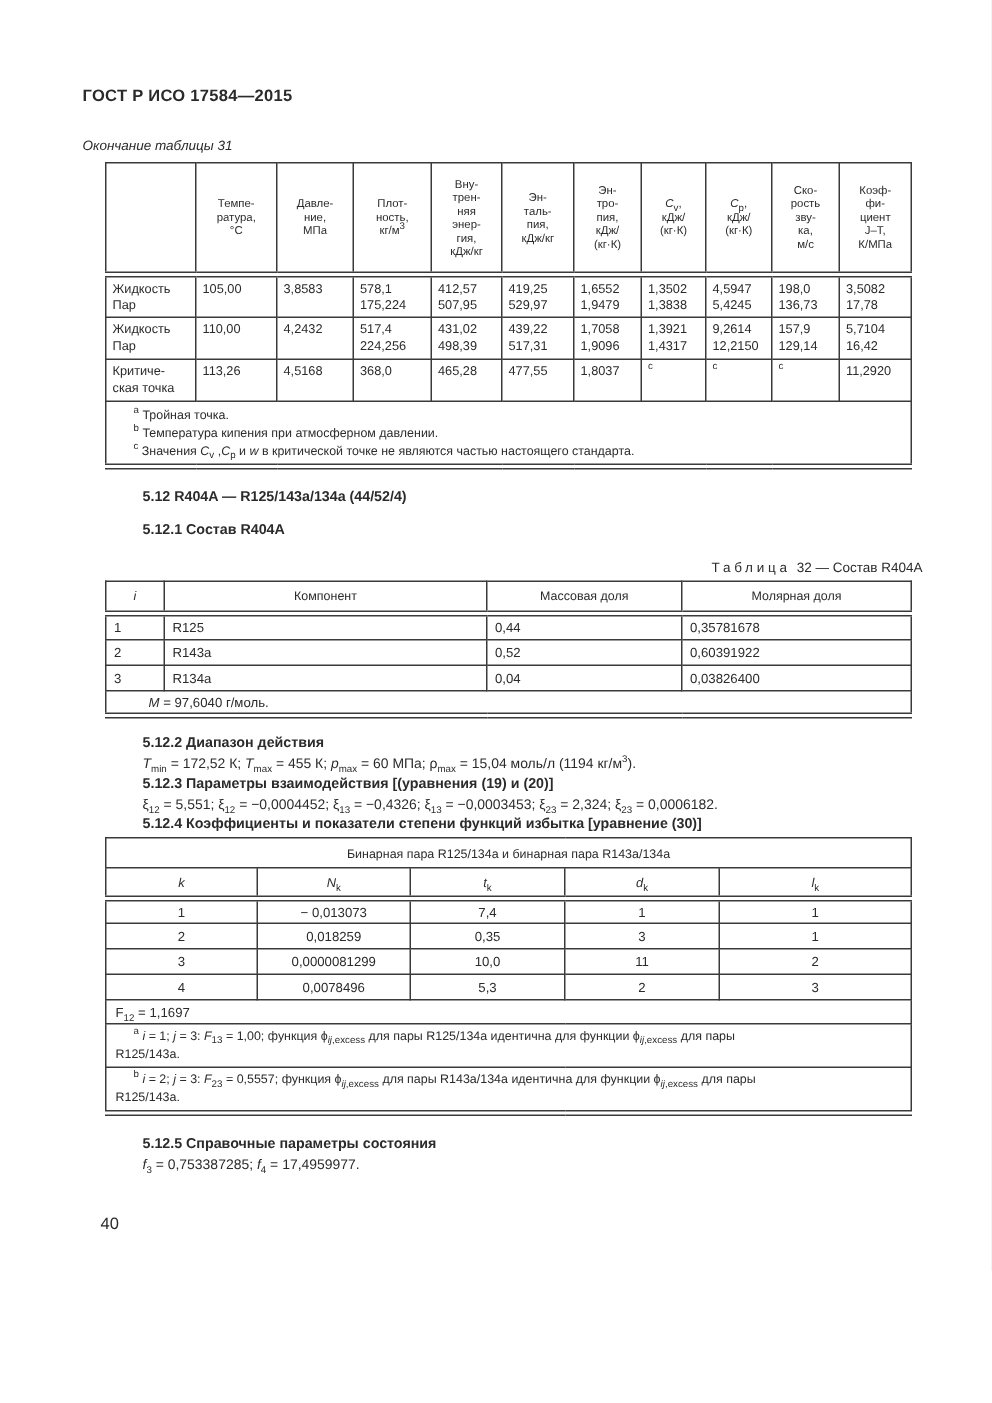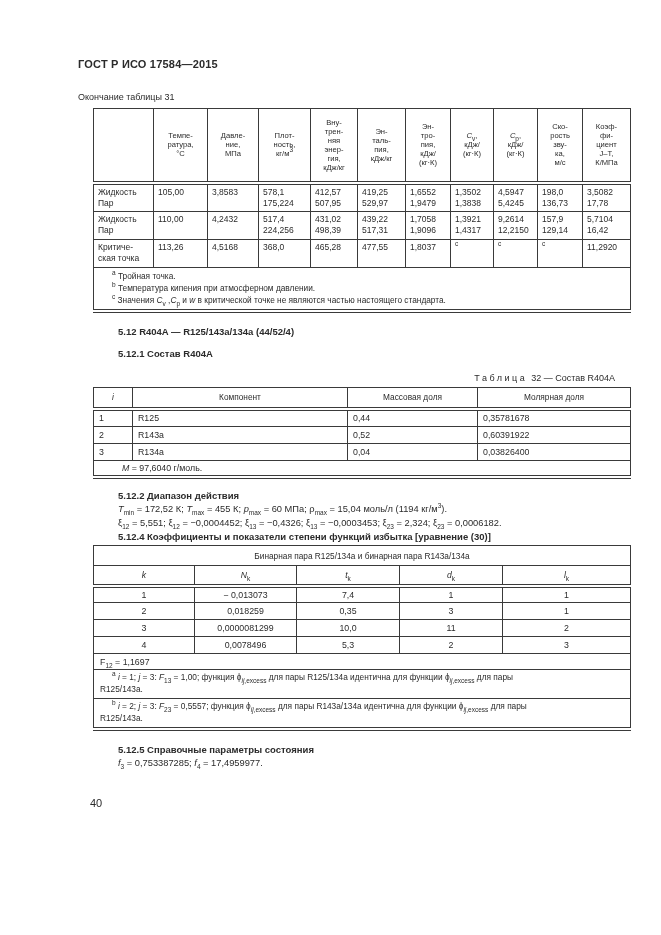--- a/index.html
+++ b/index.html
@@ -1,23 +1,23 @@
 <!DOCTYPE html>
 <html><head>
 <meta charset="utf-8">
 <style>
   * { margin:0; padding:0; box-sizing:border-box; }
   html,body { background:#e9e9e9; }
   .page {
     width:661px; height:935px; background:#ffffff; position:relative;
     font-family:"Liberation Sans","DejaVu Sans",sans-serif; color:#2b2b2b;
-    padding:58px 46px 0 78px; overflow:hidden;
+    padding:58px 46px 0 55px; overflow:hidden;
   }
   .doc-title { font-size:11px; font-weight:bold; letter-spacing:0.2px; }
-  .t31-caption { font-size:9px; margin-top:22px; }
+  .t31-caption { font-size:9px; font-style:italic; margin-top:22px; }
   table { border-collapse:collapse; table-layout:fixed; margin-left:15px; }
   td,th { border:1px solid #3a3a3a; font-weight:normal; }
   sub,sup { font-size:6.5px; line-height:0; }
   
   .t31 { width:537px; margin-top:6px; font-size:8.5px; }
   .t31 thead th {
     font-size:7.6px; line-height:9px; text-align:center; vertical-align:middle;
     height:74px; padding:2px 1px; border-bottom:4px double #3a3a3a;
   }
   .t31 tbody td { padding:2px 3px 1px 4px; vertical-align:top; line-height:11.5px; height:28px; }
@@ -179,20 +179,21 @@
       </tbody>
     <tfoot>
       <tr>
         <td colspan="4"><i>M</i> = 97,6040 г/моль.</td>
       </tr>
     </tfoot>
   </table>
 
   <div class="h2">5.12.2 Диапазон действия</div>
   <div class="body-line"><i>T</i><sub>min</sub> = 172,52 К; <i>T</i><sub>max</sub> = 455 К; <i>p</i><sub>max</sub> = 60 МПа; ρ<sub>max</sub> = 15,04 моль/л (1194 кг/м<sup>3</sup>).</div>
+  <div class="h2 tight" style="margin-top:2px">5.12.3 Параметры взаимодействия [(уравнения (19) и (20)]</div>
   <div class="body-line">ξ<sub>12</sub> = 5,551; ξ<sub>12</sub> = −0,0004452; ξ<sub>13</sub> = −0,4326; ξ<sub>13</sub> = −0,0003453; ξ<sub>23</sub> = 2,324; ξ<sub>23</sub> = 0,0006182.</div>
   <div class="h2 tight" style="margin-top:2px">5.12.4 Коэффициенты и показатели степени функций избытка [уравнение (30)]</div>
 
 
   <table class="t33">
     <colgroup>
       <col style="width:101px">
         <col style="width:102px">
         <col style="width:103px">
         <col style="width:103px">

